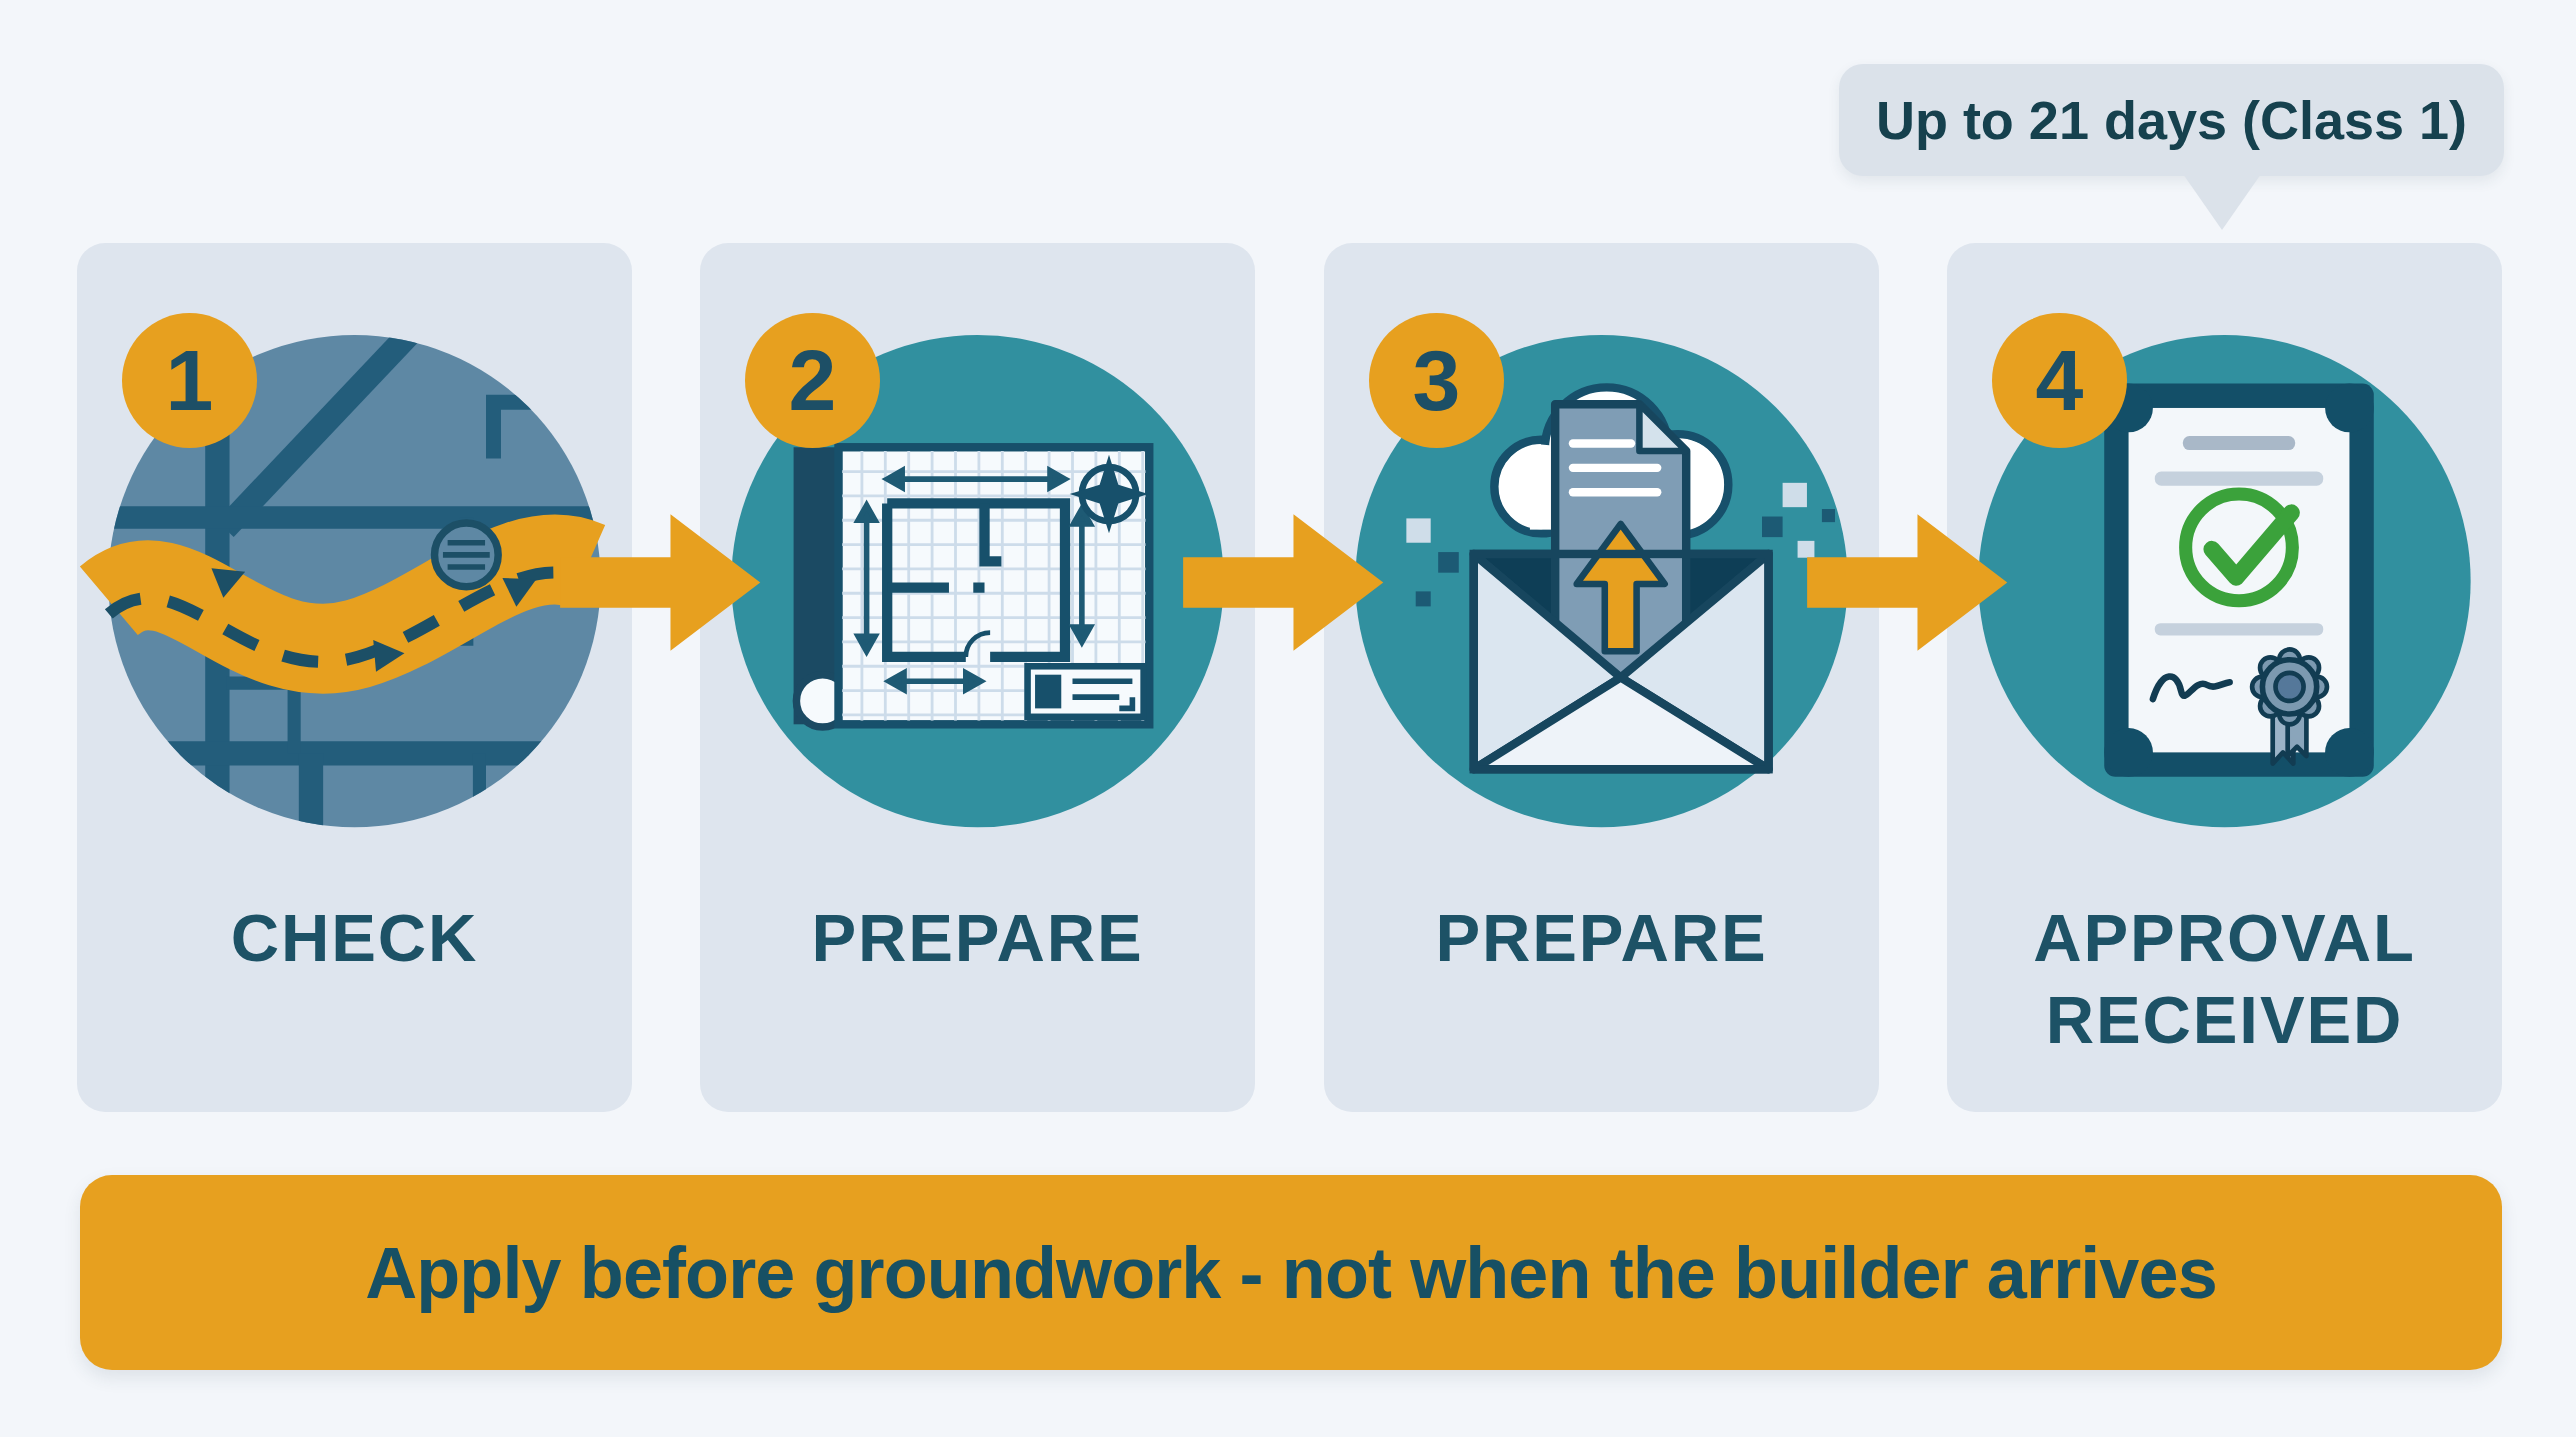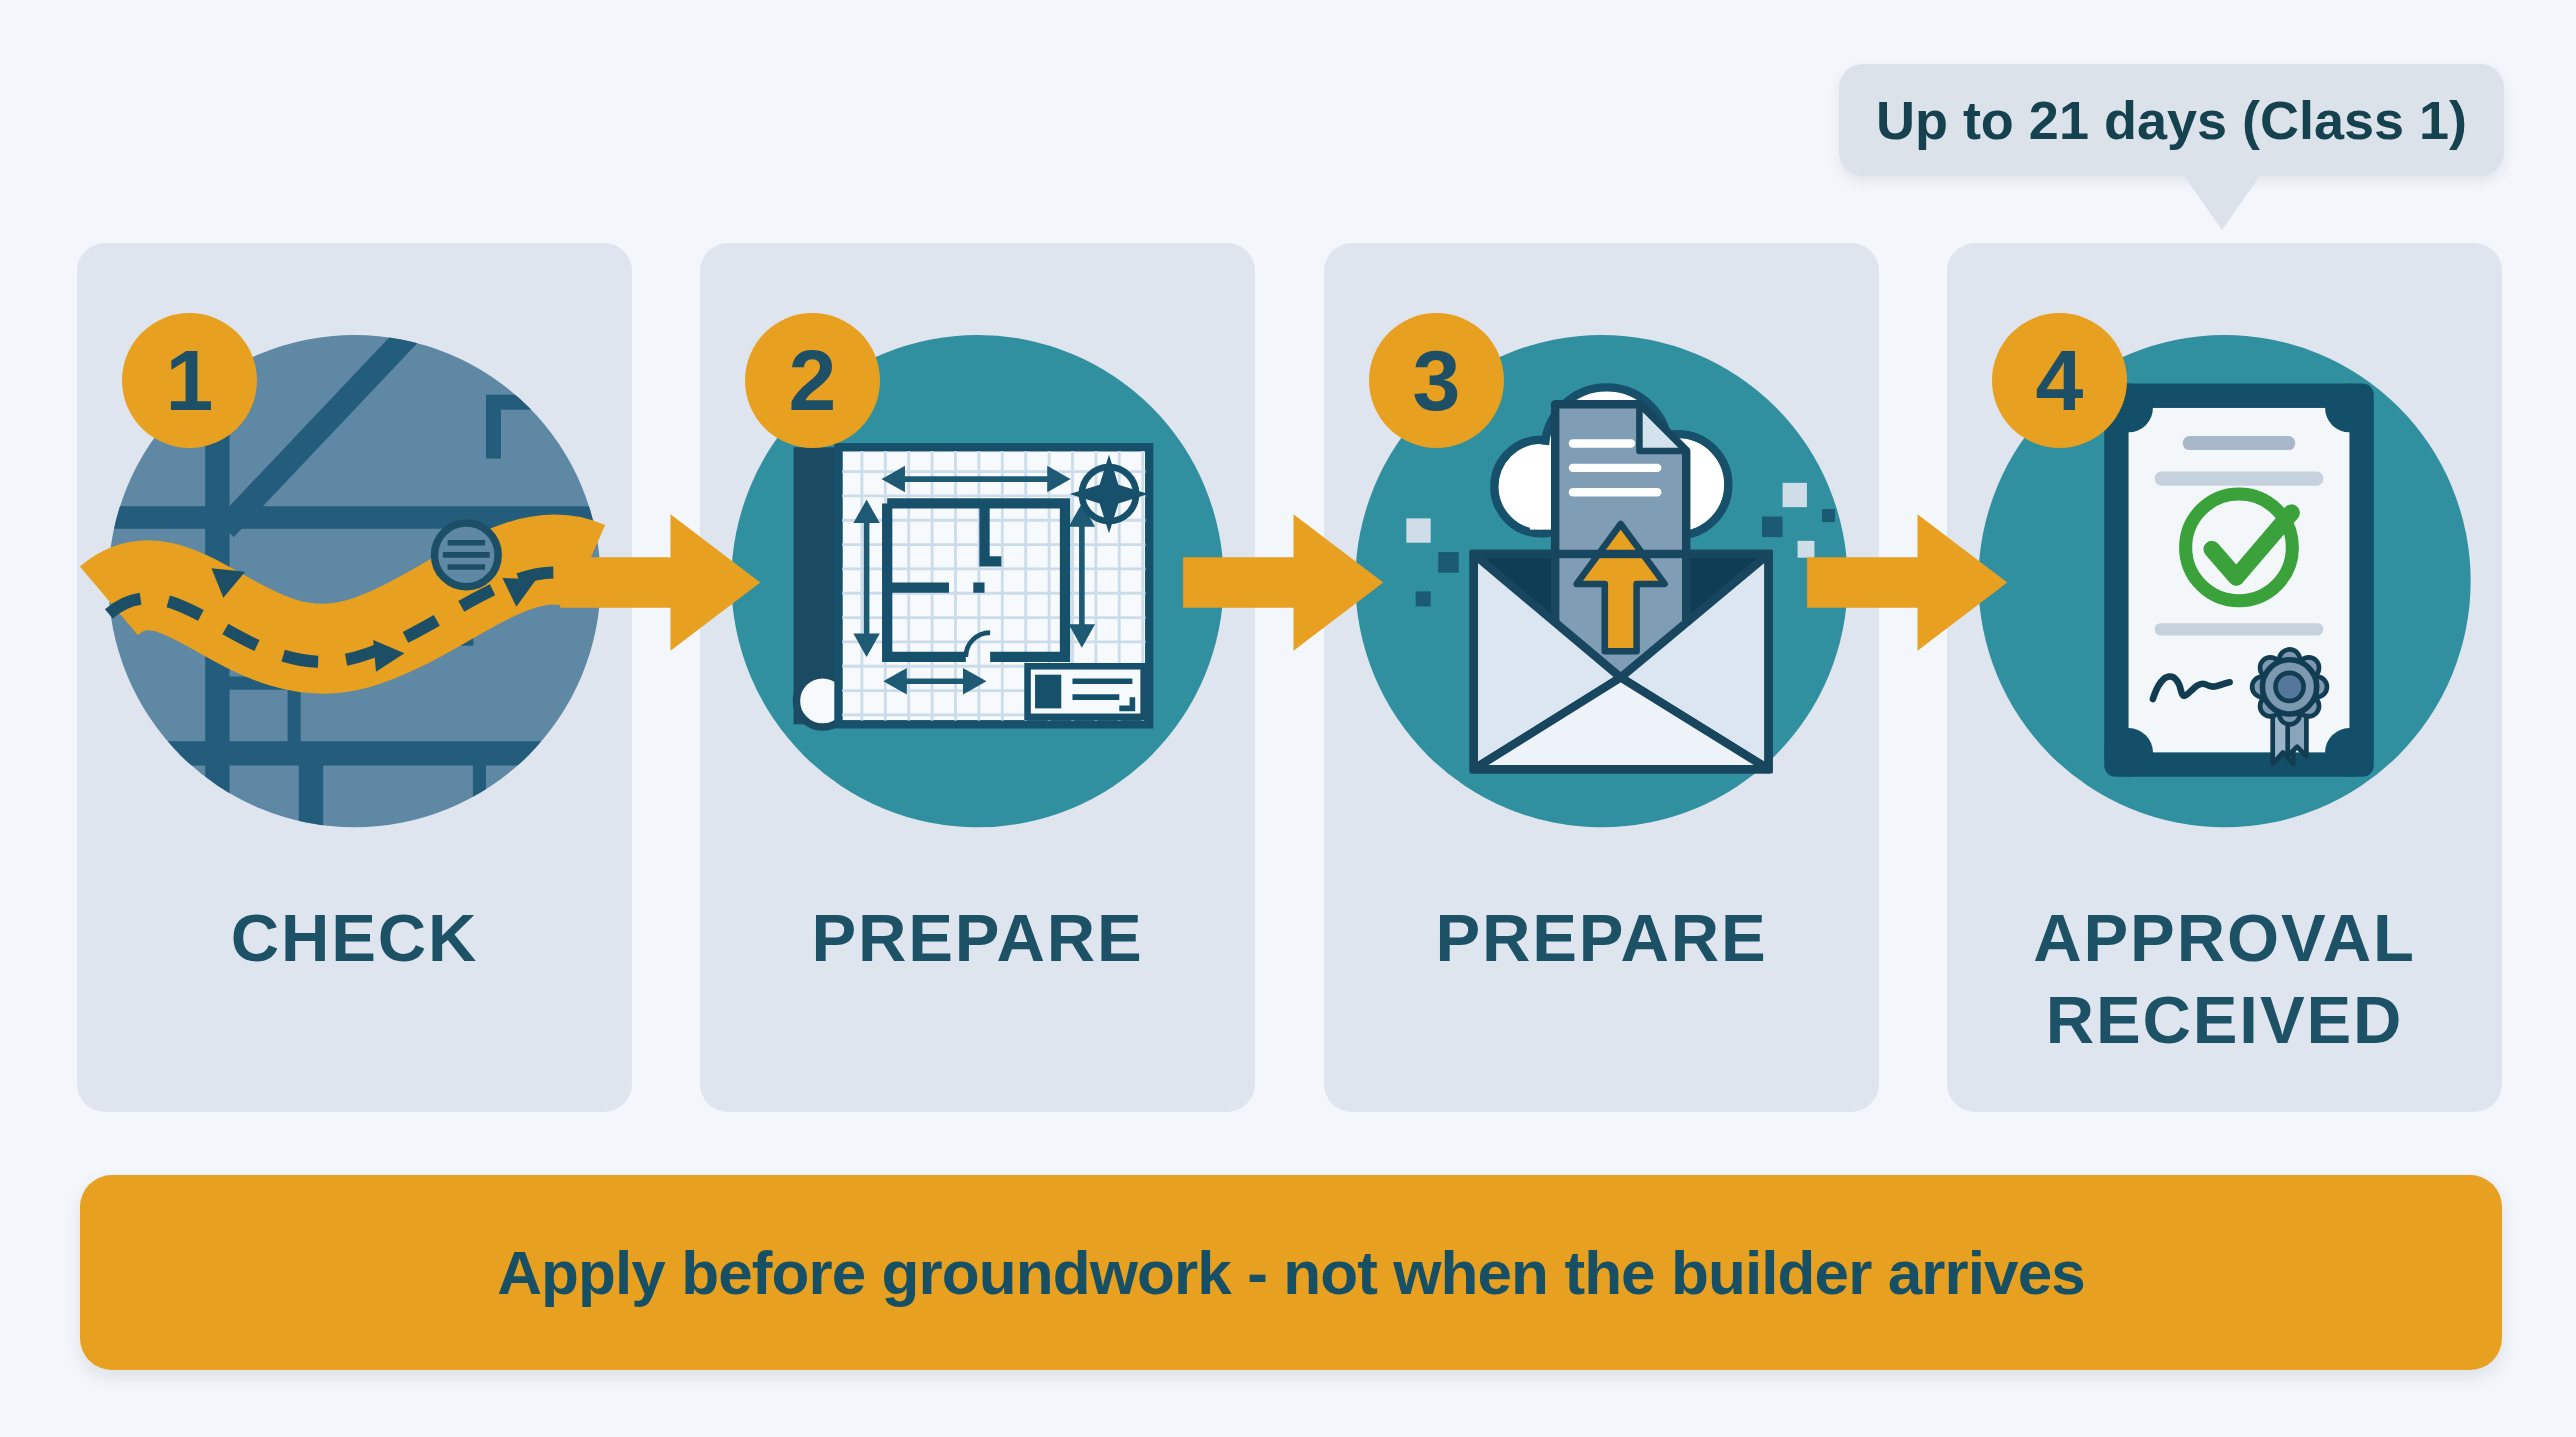--- a/index.html
+++ b/index.html
@@ -30,21 +30,21 @@
   .step-label{position:absolute;left:0;right:0;top:646px;text-align:center;
     font-size:67px;font-weight:700;line-height:82px;letter-spacing:1.9px;color:var(--ink);margin-top:8px;}
 
   
   .connector{position:absolute;top:503px;width:206px;height:159px;}
 
   
   .banner{position:absolute;left:80px;top:1175px;width:2422px;height:195px;background:var(--orange);
     border-radius:32px;display:flex;align-items:center;justify-content:center;
     box-shadow:0 7.5px 17px rgba(40,60,80,.10);}
-  .banner-text{font-size:62px;font-weight:700;letter-spacing:-0.9px;color:var(--banner-text);white-space:nowrap;}
+  .banner-text{font-size:72px;font-weight:700;letter-spacing:-0.9px;color:var(--banner-text);white-space:nowrap;}
 </style>
 </head>
 <body>
 
 <div class="stage">
 
   <div class="callout">
     <div class="callout-text">Up to 21 days (Class 1)</div>
   </div>
   <div class="callout-tail"></div>

